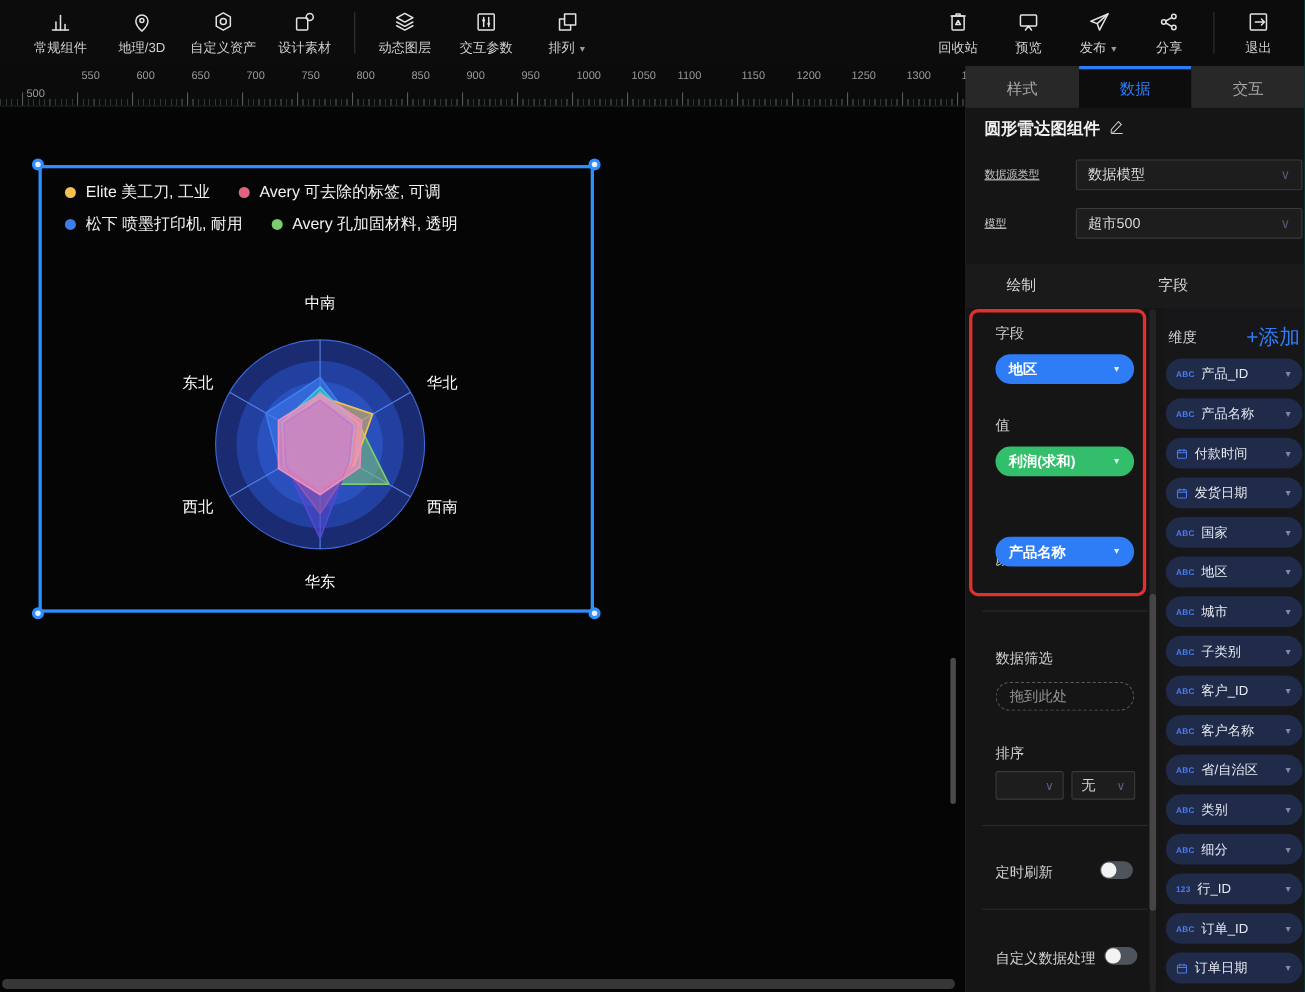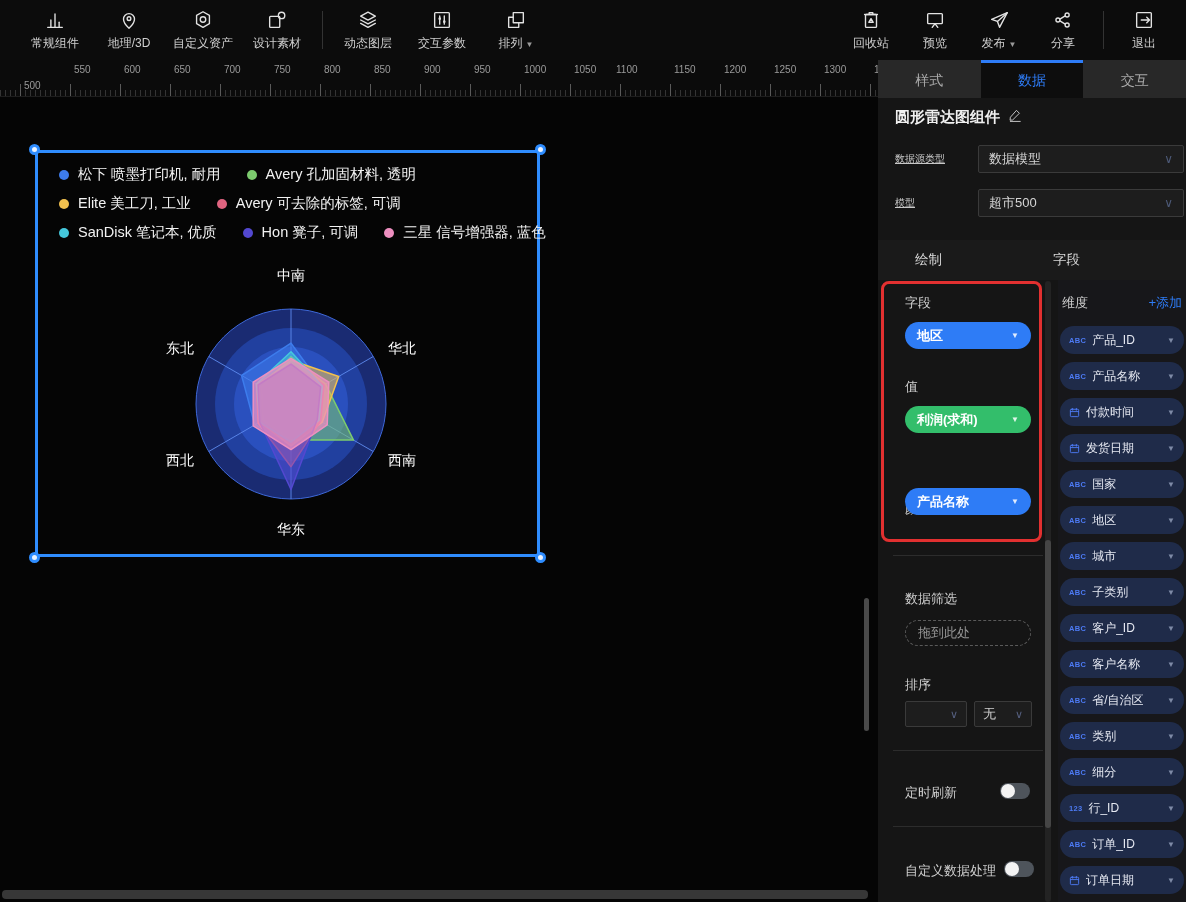--- a/index.html
+++ b/index.html
@@ -86,21 +86,21 @@
   .mini-select .chev { margin-left:auto; color:#566080; font-size:11px; }
   .toggle { position:absolute; width:30px; height:16px; border-radius:8px; background:#4e545b;
     cursor:pointer; }
   .toggle .knob { position:absolute; left:1px; top:1px; width:14px; height:14px;
     border-radius:50%; background:#f3f3f3; }
   .dim-col { position:absolute; left:180px; top:220px; width:128px; height:622px;
     background:#17171a; overflow:hidden; }
   .dim-head { position:absolute; left:4px; top:14px; width:120px; display:flex;
     align-items:center; }
   .dim-title { font-size:13px; color:#d0d0d0; }
-  .dim-add { margin-left:auto; font-size:13px; color:#2E7CF6; cursor:pointer; }
+  .dim-add { margin-left:auto; font-size:19px; color:#2E7CF6; cursor:pointer; }
   .dpill { position:absolute; left:2px; width:124px; height:28px; border-radius:14px;
     background:#1f2b49; display:flex; align-items:center; gap:6px; padding:0 9px;
     cursor:pointer; }
   .dbadge { font-size:7.5px; font-weight:bold; color:#4d7bf5; flex:none; letter-spacing:.3px;
     display:flex; align-items:center; }
   .dbadge svg { width:11px; height:11px; stroke:#4d7bf5; fill:none; stroke-width:2;
     stroke-linecap:round; }
   .dlb { font-size:12px; color:#e6e9f2; white-space:nowrap; overflow:hidden; }
   .dcaret { margin-left:auto; font-size:8px; color:#7e8aa6; }
   .vscroll-panel { position:absolute; left:167px; top:221px; width:6px; height:621px;
@@ -255,50 +255,36 @@
 
   <div class="canvas">
     <div class="component">
       <div class="handle h-tl"></div>
       <div class="handle h-tr"></div>
       <div class="handle h-bl"></div>
       <div class="handle h-br"></div>
       <div class="legend" id="legend">
           <div class="legend-row">
             <div class="legend-item">
-              <span class="legend-dot" style="background: rgb(61, 124, 236);"></span>
-              <span class="legend-txt">松下 喷墨打印机, 耐用</span>
-            </div>
-            <div class="legend-item">
-              <span class="legend-dot" style="background: rgb(124, 203, 110);"></span>
-              <span class="legend-txt">Avery 孔加固材料, 透明</span>
-            </div>
-          </div>
-          <div class="legend-row">
-            <div class="legend-item">
               <span class="legend-dot" style="background: rgb(242, 193, 78);"></span>
               <span class="legend-txt">Elite 美工刀, 工业</span>
             </div>
             <div class="legend-item">
               <span class="legend-dot" style="background: rgb(224, 100, 128);"></span>
               <span class="legend-txt">Avery 可去除的标签, 可调</span>
             </div>
           </div>
           <div class="legend-row">
             <div class="legend-item">
-              <span class="legend-dot" style="background: rgb(69, 200, 220);"></span>
-              <span class="legend-txt">SanDisk 笔记本, 优质</span>
+              <span class="legend-dot" style="background: rgb(61, 124, 236);"></span>
+              <span class="legend-txt">松下 喷墨打印机, 耐用</span>
             </div>
             <div class="legend-item">
-              <span class="legend-dot" style="background: rgb(83, 72, 208);"></span>
-              <span class="legend-txt">Hon 凳子, 可调</span>
-            </div>
-            <div class="legend-item">
-              <span class="legend-dot" style="background: rgb(238, 143, 192);"></span>
-              <span class="legend-txt">三星 信号增强器, 蓝色</span>
+              <span class="legend-dot" style="background: rgb(124, 203, 110);"></span>
+              <span class="legend-txt">Avery 孔加固材料, 透明</span>
             </div>
           </div>
         </div>
       <div class="radar-wrap" id="radar"><svg width="505" height="407">
             <circle cx="253" cy="251" r="95" fill="#1A2B72" stroke="#3E68D8" stroke-width="1"></circle>
             <circle cx="253" cy="251" r="76" fill="#21409F"></circle>
             <circle cx="253" cy="251" r="57" fill="#2A50BE"></circle>
             <circle cx="253" cy="251" r="38" fill="#3B5ECC"></circle>
             <circle cx="253" cy="251" r="19" fill="#5172D8"></circle>
             <line x1="253" y1="251" x2="253" y2="156" stroke="#5E8BEF" stroke-width="1" opacity="0.9"></line>

